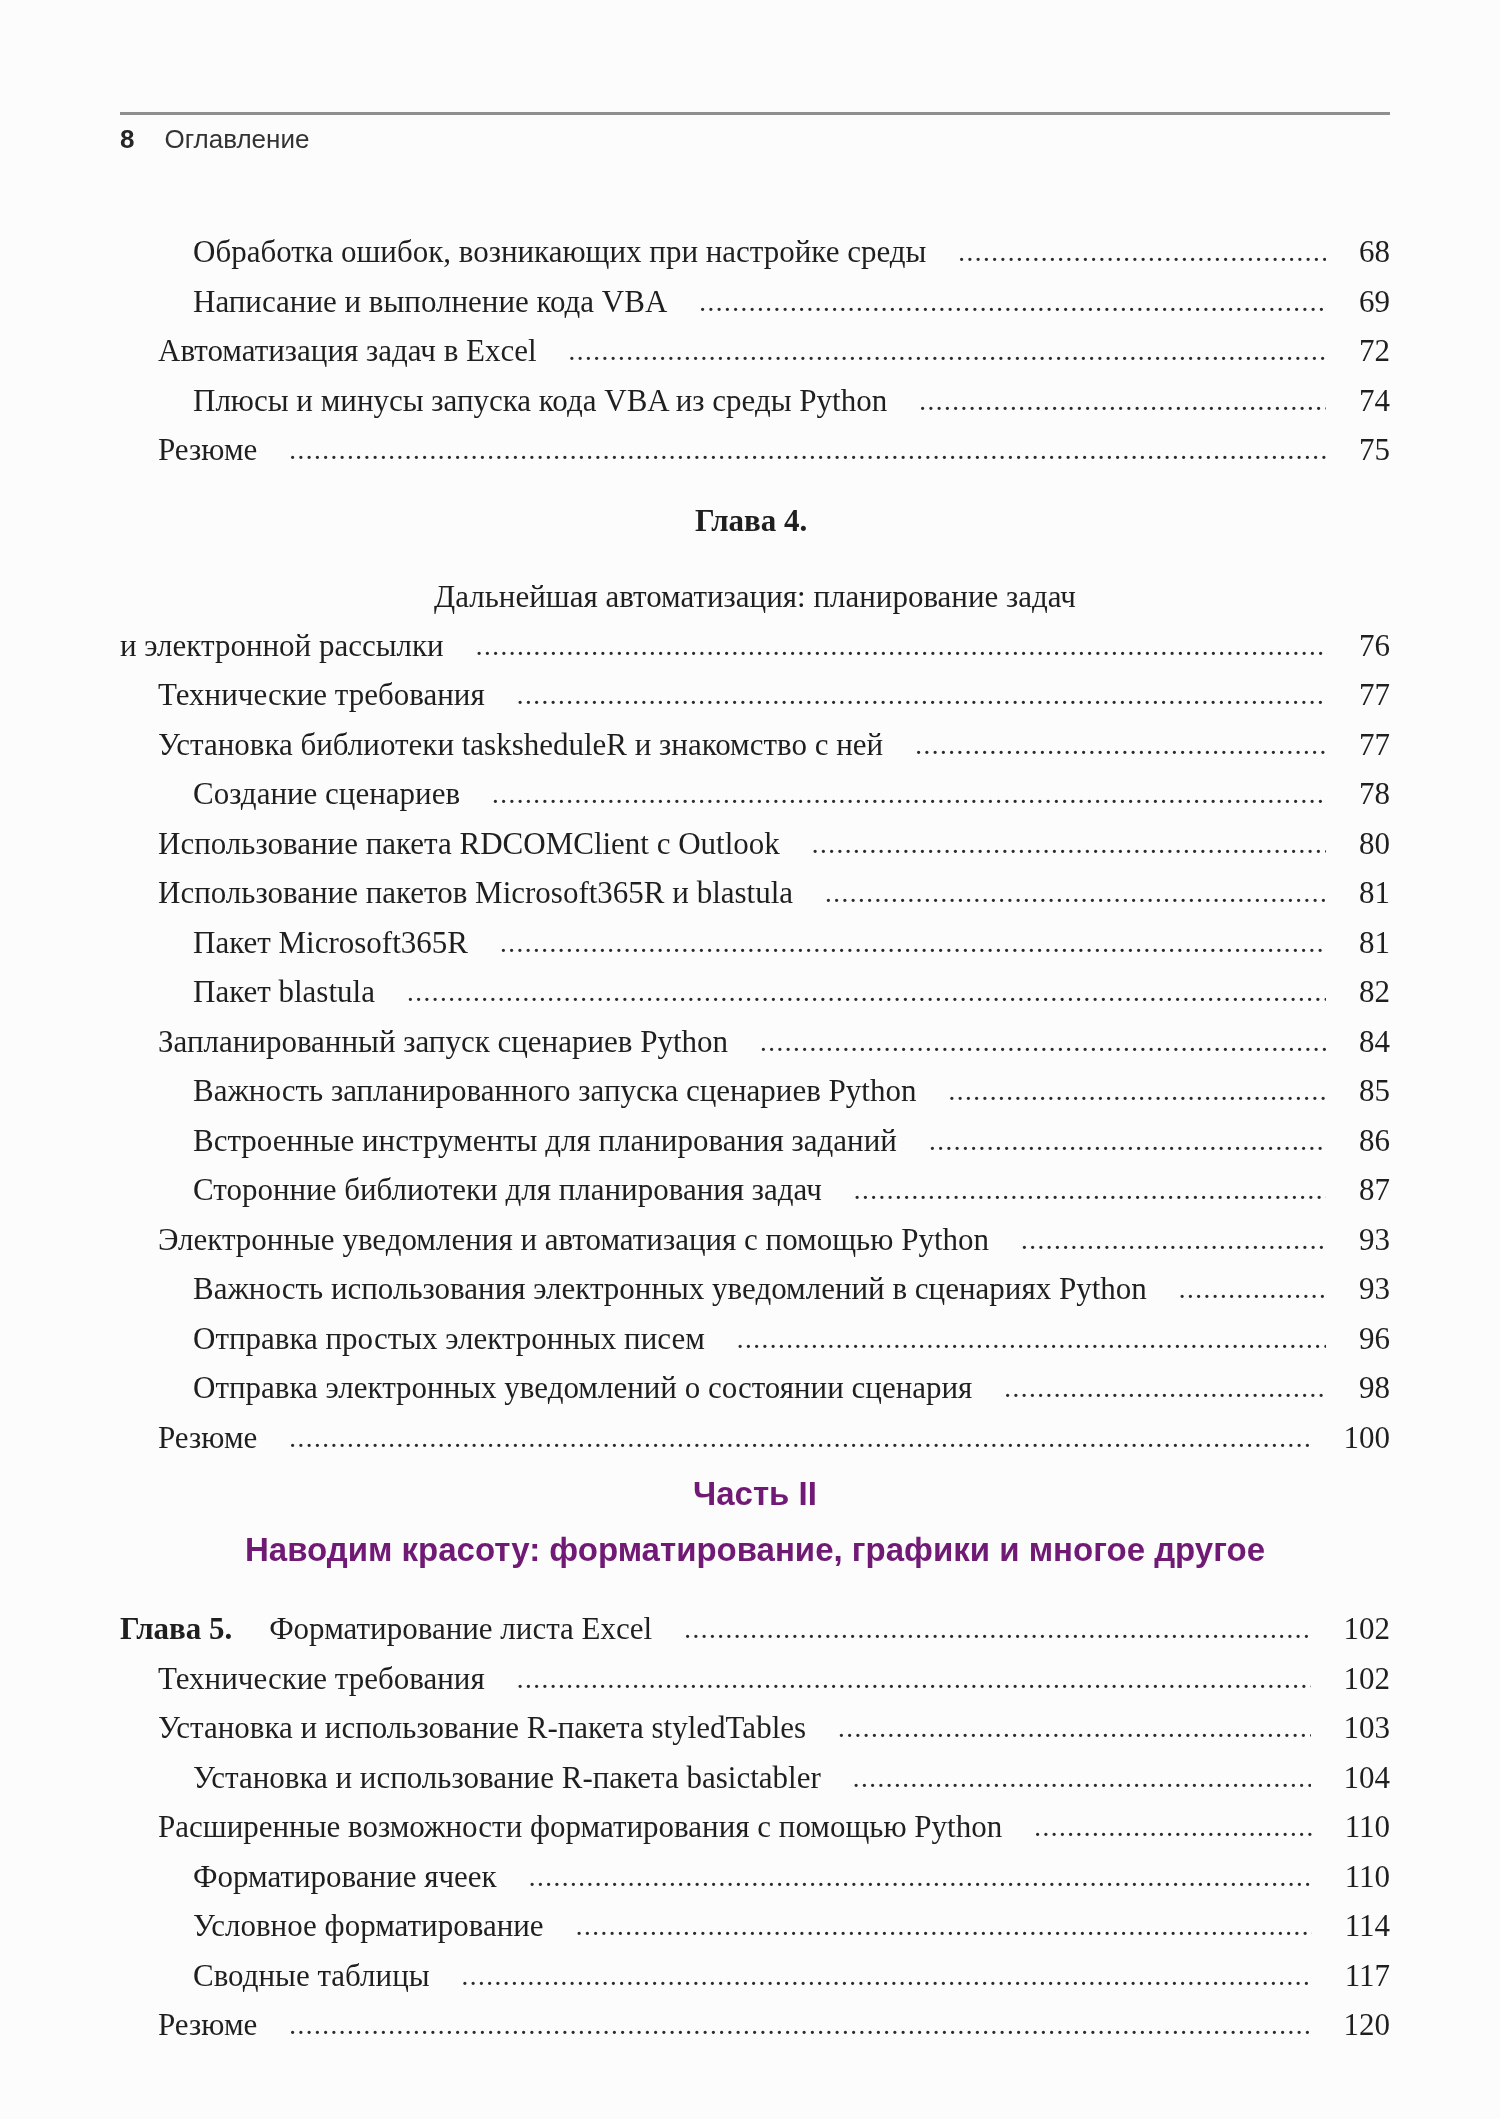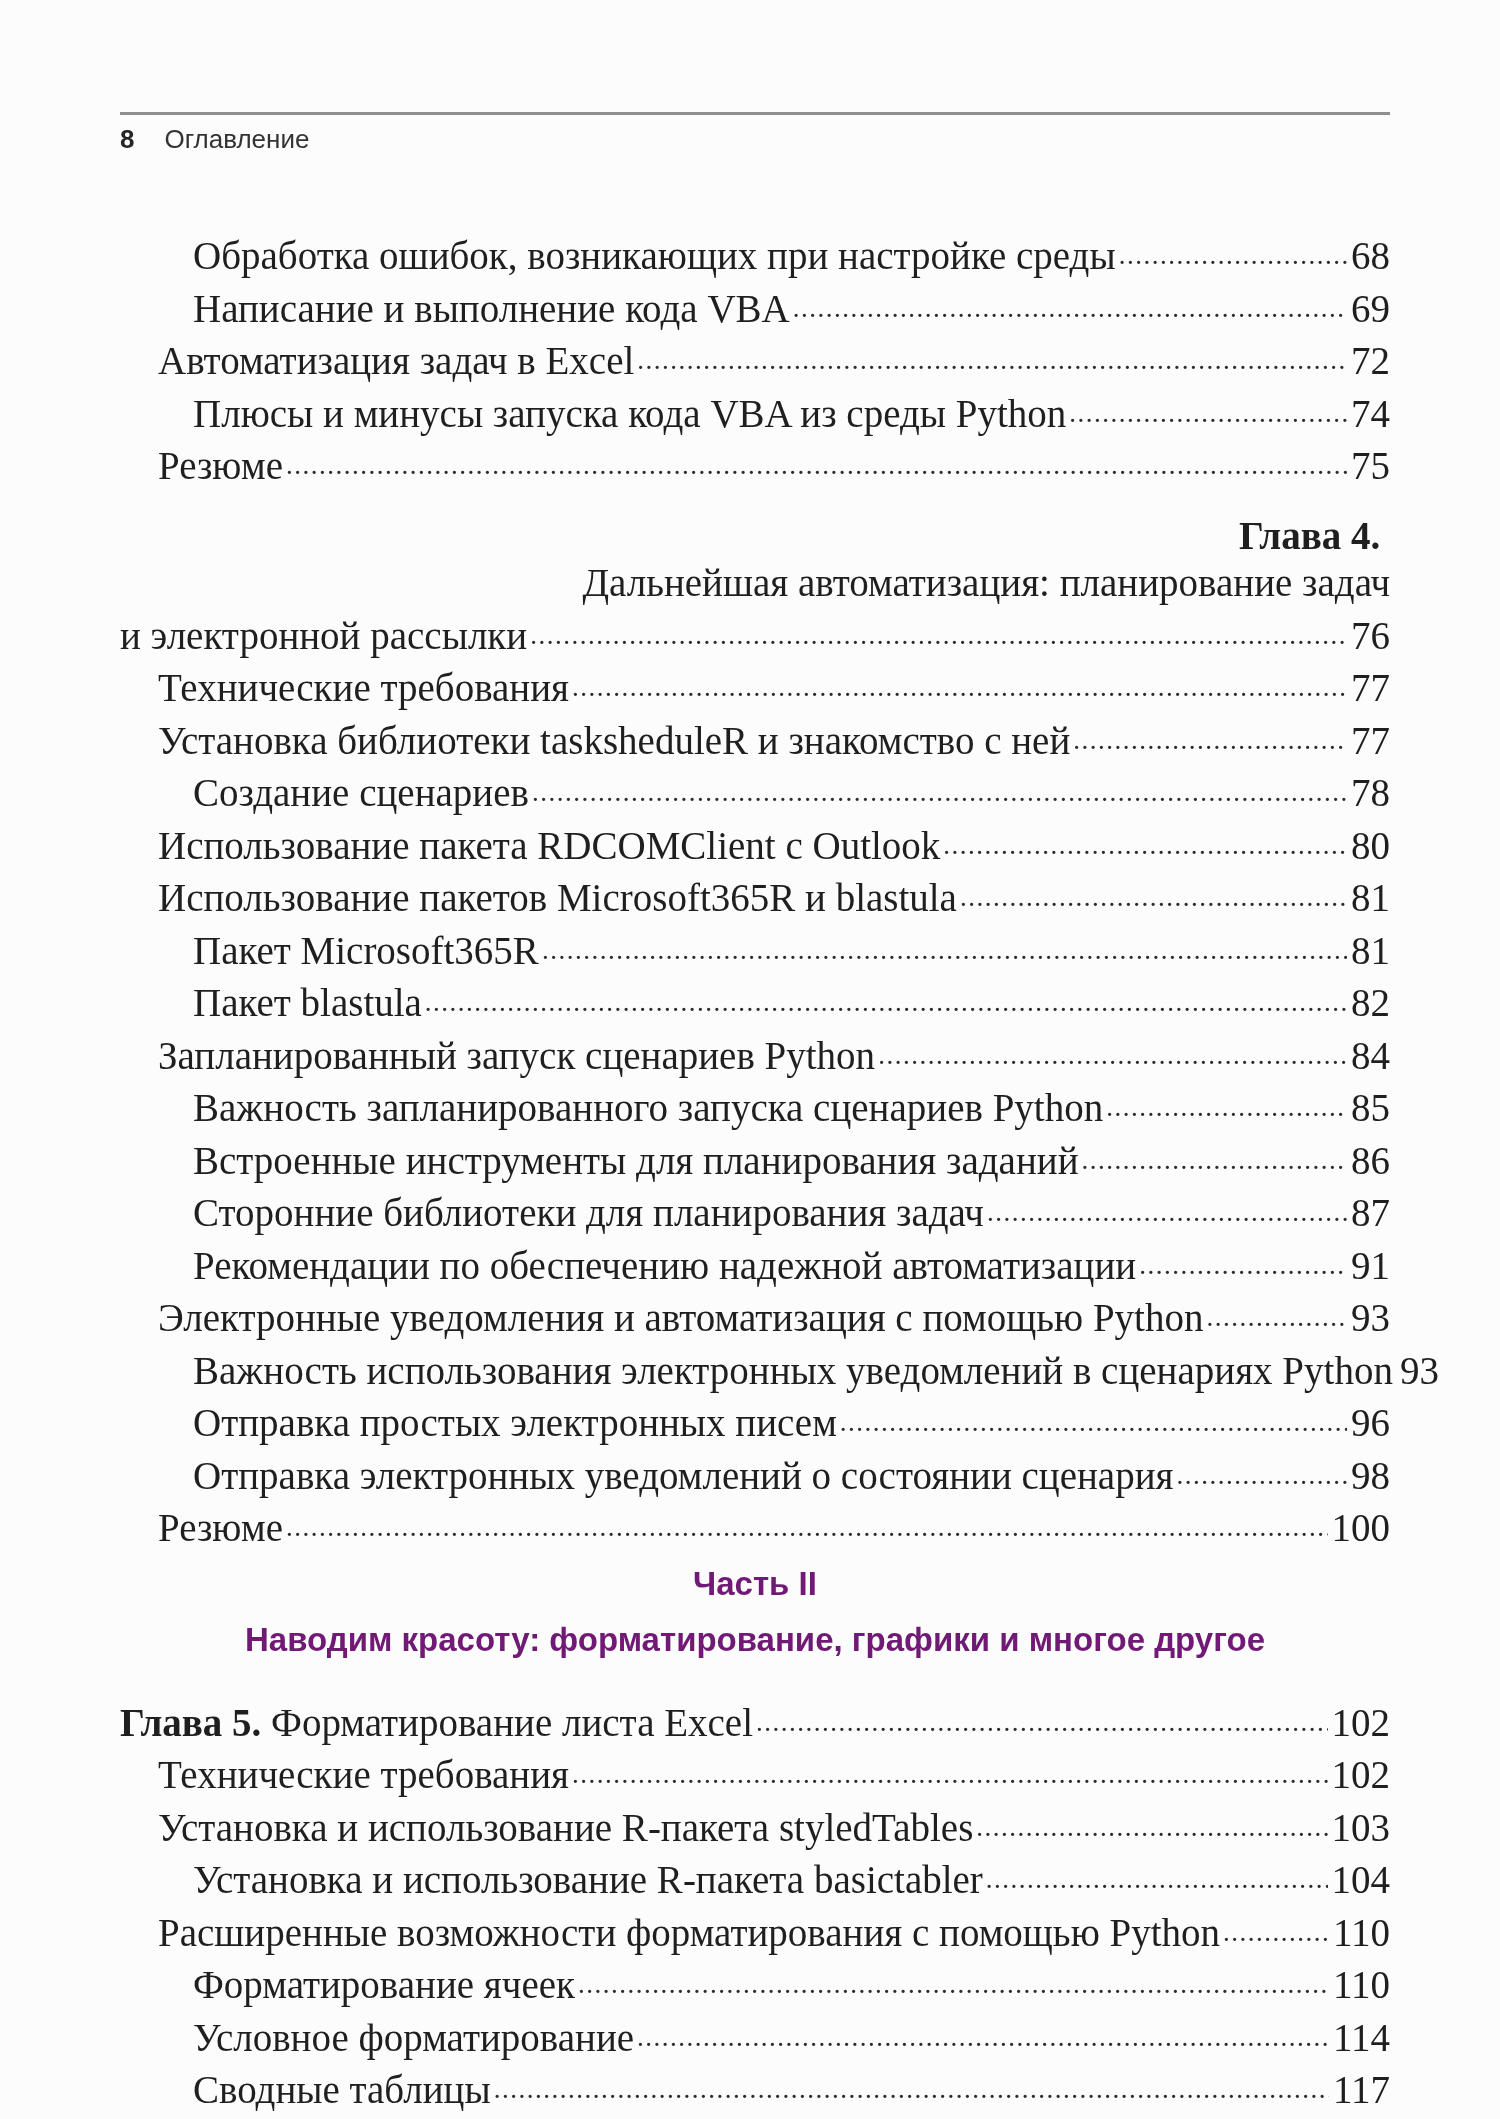--- a/index.html
+++ b/index.html
@@ -32,24 +32,25 @@
     align-items: baseline;
   }
   .head-num { font-weight: bold; }
   .head-title { margin-left: 30px; color: #333; }
 
   
   #toc-container { margin-top: 72px; }
 
   .toc-row {
     display: flex;
-    align-items: flex-end;
+    align-items: center;
     line-height: 47.5px;
-    font-size: 39px;
+    font-size: 31px;
     white-space: nowrap;
+    gap: 29px;
   }
   .toc-row.level-1 { padding-left: 38px; }
   .toc-row.level-2 { padding-left: 73px; }
   .toc-row.gap-before { margin-top: 22px; flex-direction: column; }
 
   .chapter-prefix { font-weight: bold; }
   .entry-text { flex: 0 0 auto; }
 
   .leader {
     flex: 1 1 auto;
@@ -174,25 +175,20 @@
       <div class="toc-row level-2">
         <span class="entry-text">Встроенные инструменты для планирования заданий</span>
         <span class="leader"></span>
         <span class="page-num">86</span>
       </div>
       <div class="toc-row level-2">
         <span class="entry-text">Сторонние библиотеки для планирования задач</span>
         <span class="leader"></span>
         <span class="page-num">87</span>
       </div>
-      <div class="toc-row level-2">
-        <span class="entry-text">Рекомендации по обеспечению надежной автоматизации</span>
-        <span class="leader"></span>
-        <span class="page-num">91</span>
-      </div>
       <div class="toc-row level-1">
         <span class="entry-text">Электронные уведомления и автоматизация с помощью Python</span>
         <span class="leader"></span>
         <span class="page-num">93</span>
       </div>
       <div class="toc-row level-2">
         <span class="entry-text">Важность использования электронных уведомлений в сценариях Python</span>
         <span class="leader"></span>
         <span class="page-num">93</span>
       </div>

